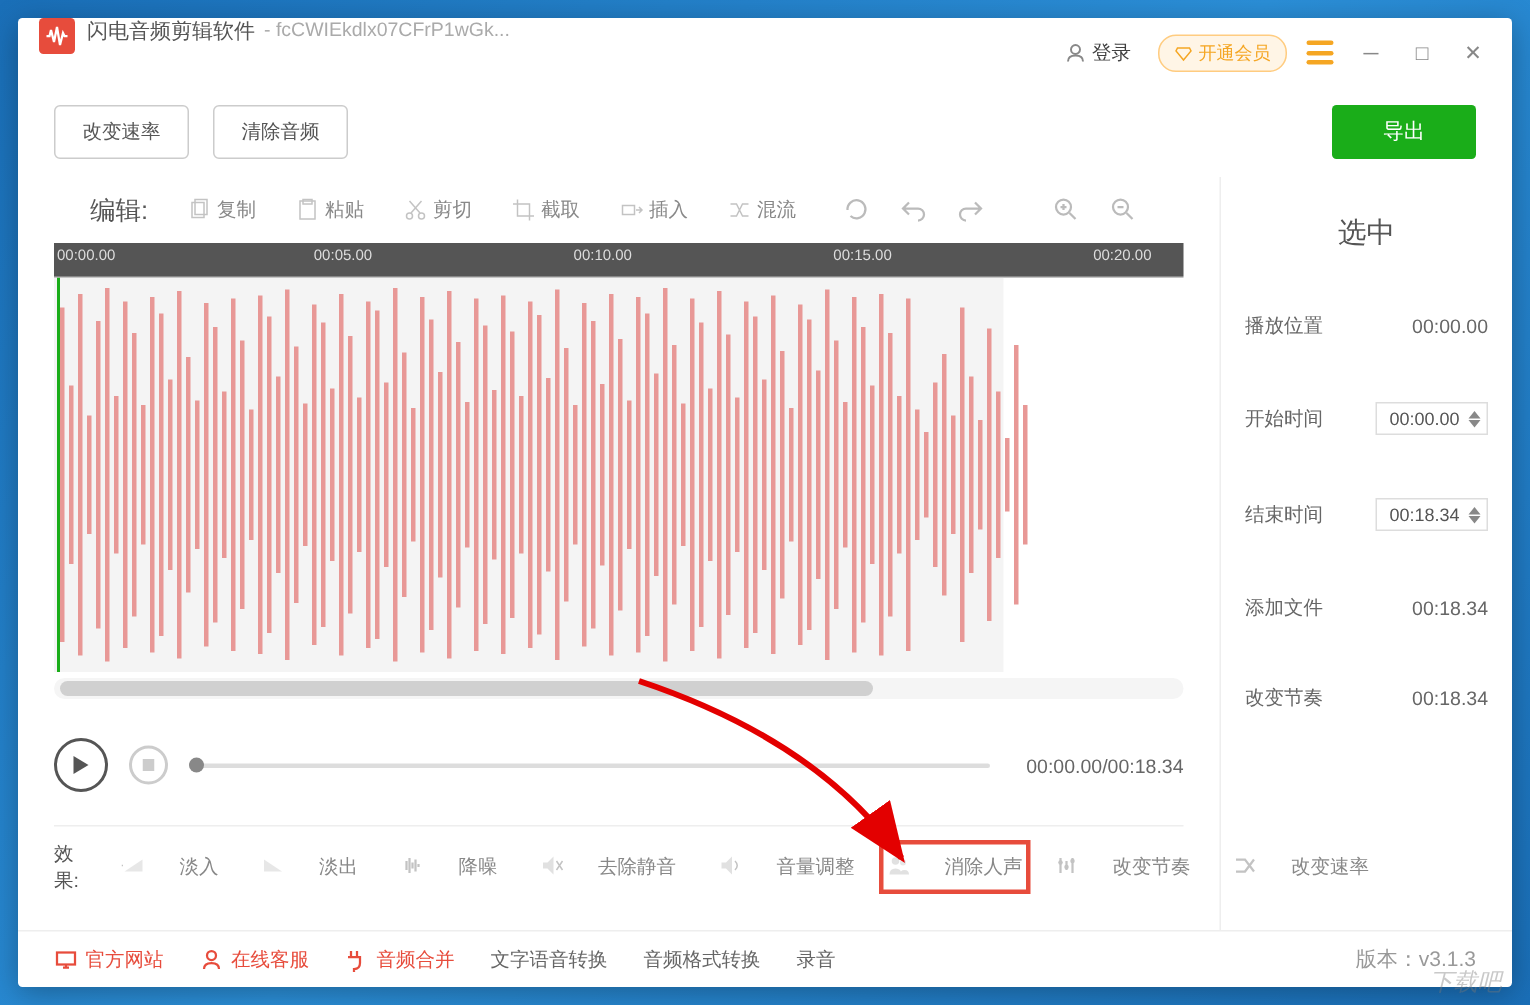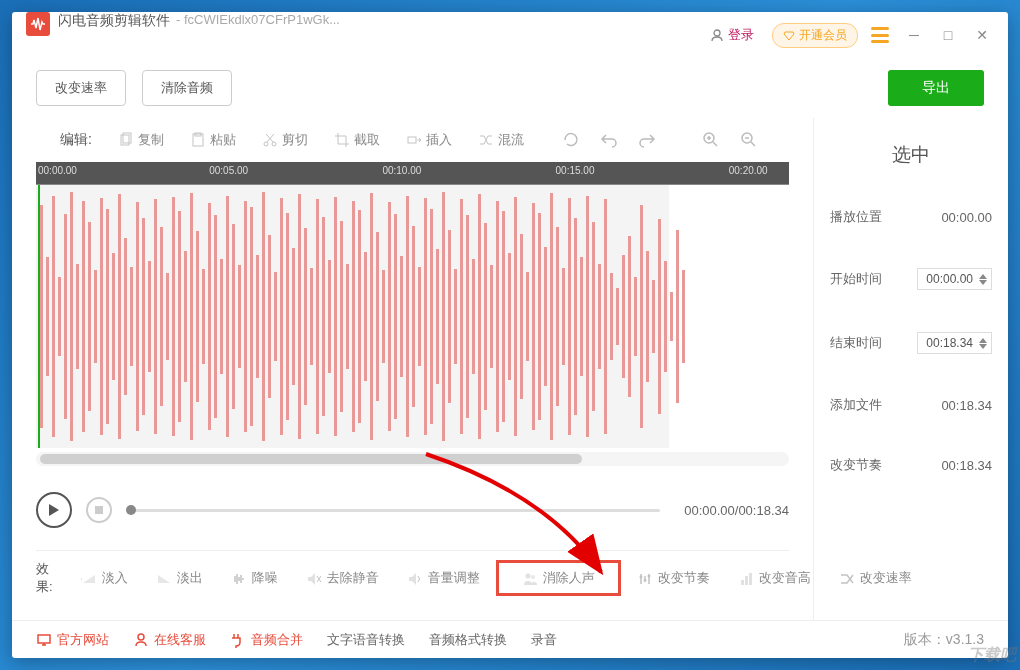--- a/index.html
+++ b/index.html
@@ -4,30 +4,30 @@
 <style>
 *{margin:0;padding:0;box-sizing:border-box;font-family:"Microsoft YaHei",sans-serif}
 body{background:linear-gradient(135deg,#1a6fb8 0%,#2b8fd8 50%,#1a6fb8 100%);width:1020px;height:670px;overflow:hidden;position:relative}
 .window{position:absolute;top:12px;left:12px;right:12px;bottom:12px;background:#fff;border-radius:3px;box-shadow:0 4px 20px rgba(0,0,0,0.3);display:flex;flex-direction:column}
 .titlebar{height:46px;display:flex;padding:0 14px;border-bottom:0}
 .app-icon{width:24px;height:24px;background:#e74c3c;border-radius:3px;display:flex;align-items:center;justify-content:center;margin-right:8px}
 .app-icon svg{width:16px;height:16px}
 .app-title{color:#555;font-size:14px;font-weight:500}
 .app-file{color:#aaa;font-size:13px;margin-left:6px}
 .titlebar-right{margin-left:auto;display:flex;align-items:center;gap:10px}
-.login-btn{display:flex;align-items:center;gap:4px;color:#be185d;font-size:13px;cursor:pointer;padding:4px 8px}
+.login-btn{display:flex;align-items:center;gap:4px;color:#404040;font-size:13px;cursor:pointer;padding:4px 8px}
 .vip-btn{display:flex;align-items:center;gap:4px;background:#fff5e6;border:1px solid #ffcc80;color:#f5a623;font-size:12px;padding:3px 10px;border-radius:12px;cursor:pointer}
 .menu-icon{width:24px;height:16px;display:flex;flex-direction:column;justify-content:space-between;cursor:pointer;padding:0 3px}
 .menu-icon span{height:3px;background:#f5a623;border-radius:2px}
 .win-btn{width:24px;height:24px;display:flex;align-items:center;justify-content:center;cursor:pointer;color:#888;font-size:14px}
 .topbar{height:60px;display:flex;align-items:center;padding:0 24px;gap:16px}
 .btn-outline{border:1px solid #ccc;background:#fff;color:#555;padding:8px 18px;border-radius:4px;font-size:13px;cursor:pointer}
 .btn-export{margin-left:auto;background:#1aad19;color:#fff;border:none;padding:9px 34px;border-radius:3px;font-size:14px;cursor:pointer;font-weight:500}
 .toolbar{height:44px;display:flex;align-items:center;padding:0 24px;gap:6px;border-bottom:0}
-.toolbar-label{color:#555;font-size:14px;margin-right:10px}
+.toolbar-label{color:#555;font-size:17px;margin-right:10px}
 .tb-item{display:flex;align-items:center;gap:4px;color:#888;font-size:13px;padding:4px 10px;cursor:pointer}
 .tb-item svg{width:16px;height:16px;opacity:0.5}
 .tb-sep{flex:1}
 .tb-icon{width:32px;height:32px;display:flex;align-items:center;justify-content:center;cursor:pointer;color:#bbb}
 .main{flex:1;display:flex;min-height:0}
 .editor{flex:1;display:flex;flex-direction:column;padding:0 24px;min-width:0}
 .timeline-ruler{height:22px;background:#555;position:relative;color:#ddd;font-size:10px}
 .ruler-tick{position:absolute;top:3px}
 .waveform{height:264px;background:#fff;position:relative;overflow:hidden;border-top:1px solid #888}
 .wave-selected{position:absolute;left:0;top:0;bottom:0;width:84%;background:rgba(230,230,230,0.45)}
@@ -37,40 +37,40 @@
 .scrollbar{height:14px;background:#f5f5f5;margin-top:4px;border-radius:7px;position:relative}
 .scrollbar-thumb{position:absolute;left:4px;top:2px;height:10px;width:72%;background:#d0d0d0;border-radius:5px}
 .player{height:56px;display:flex;align-items:center;gap:14px;margin-top:16px}
 .play-btn{width:36px;height:36px;border:2px solid #555;border-radius:50%;display:flex;align-items:center;justify-content:center;cursor:pointer}
 .stop-btn{width:26px;height:26px;border:2px solid #ccc;border-radius:50%;display:flex;align-items:center;justify-content:center;cursor:pointer}
 .progress{flex:1;height:3px;background:#ddd;position:relative;border-radius:2px}
 .progress-dot{position:absolute;left:0;top:-4px;width:10px;height:10px;background:#888;border-radius:50%}
 .time-display{color:#666;font-size:13px;padding-left:10px}
 .effects{height:54px;display:flex;align-items:center;gap:4px;border-top:1px solid #eee;margin-top:12px}
 .effects-label{color:#555;font-size:13px;margin-right:12px}
-.fx-item{display:flex;align-items:flex-end;gap:5px;color:#888;font-size:13px;padding:6px 12px;cursor:pointer;white-space:nowrap}
+.fx-item{display:flex;align-items:flex-start;gap:23px;color:#888;font-size:13px;padding:6px 12px;cursor:pointer;white-space:nowrap}
 .fx-item svg{width:16px;height:16px;opacity:0.5}
-.fx-highlight{border:3px solid #e74c3c;padding:6px 23px}
+.fx-highlight{border:3px solid #e74c3c;padding:6px 2px}
 .sidebar{width:195px;border-left:1px solid #eee;padding:20px 16px;display:flex;flex-direction:column}
 .side-head{text-align:center;color:#555;font-size:19px;margin-bottom:40px;padding-top:4px}
 .side-row{display:flex;align-items:center;justify-content:space-between;margin-bottom:42px;font-size:13px}
 .side-row label{color:#666}
 .side-val{color:#666}
 .side-input{display:flex;align-items:center;border:1px solid #ddd;padding:3px 4px 3px 8px}
 .side-input span{color:#555;font-size:12px}
 .spinner{display:flex;flex-direction:column;margin-left:6px;gap:1px}
 .spinner div{width:0;height:0;border-left:4px solid transparent;border-right:4px solid transparent;cursor:pointer}
 .spinner .up{border-bottom:5px solid #888}
 .spinner .dn{border-top:5px solid #888}
 .footer{height:38px;border-top:1px solid #eee;display:flex;align-items:center;padding:0 24px;gap:24px;font-size:13px}
 .ft-item{display:flex;align-items:center;gap:5px;color:#e74c3c;cursor:pointer}
 .ft-item.grey{color:#666}
 .ft-version{margin-left:auto;color:#999;font-size:14px}
 .arrow{position:absolute;left:406px;top:444px;pointer-events:none;z-index:10}
-.watermark{position:absolute;right:4px;bottom:4px;color:rgba(120,120,120,0.4);font-size:16px;font-weight:bold;font-style:italic}
+.watermark{position:absolute;right:19px;bottom:4px;color:rgba(120,120,120,0.4);font-size:16px;font-weight:normal;font-style:italic}
 </style>
 </head>
 <body>
 
 <div class="window">
   <div class="titlebar">
     <div class="app-icon">
       <svg viewBox="0 0 16 16">
           <path d="M1 8 L3 8 L4 4 L6 12 L8 2 L10 14 L12 6 L13 8 L15 8" stroke="#fff" stroke-width="1.5" fill="none"></path>
         </svg>
@@ -375,28 +375,20 @@
             <svg viewBox="0 0 16 16">
               <path d="M4 3 L4 13 M8 5 L8 11 M12 3 L12 13" stroke="currentColor" stroke-width="1.5"></path>
               <circle cx="4" cy="6" r="1.5" fill="currentColor"></circle>
               <circle cx="8" cy="9" r="1.5" fill="currentColor"></circle>
               <circle cx="12" cy="5" r="1.5" fill="currentColor"></circle>
             </svg>
             <span>改变节奏</span>
           </div>
         <div class="fx-item">
             <svg viewBox="0 0 16 16">
-              <rect x="3" y="9" width="3" height="5" fill="currentColor" opacity="0.5"></rect>
-              <rect x="7" y="5" width="3" height="9" fill="currentColor" opacity="0.5"></rect>
-              <rect x="11" y="2" width="3" height="12" fill="currentColor" opacity="0.5"></rect>
-            </svg>
-            <span>改变音高</span>
-          </div>
-        <div class="fx-item">
-            <svg viewBox="0 0 16 16">
               <path d="M2 4 L8 4 L14 12 M2 12 L8 12 L14 4" stroke="currentColor" fill="none" stroke-width="1.5"></path>
             </svg>
             <span>改变速率</span>
           </div>
       </div>
     </div>
 
     <div class="sidebar">
       <div class="side-head">选中</div>
       <div class="side-row">

